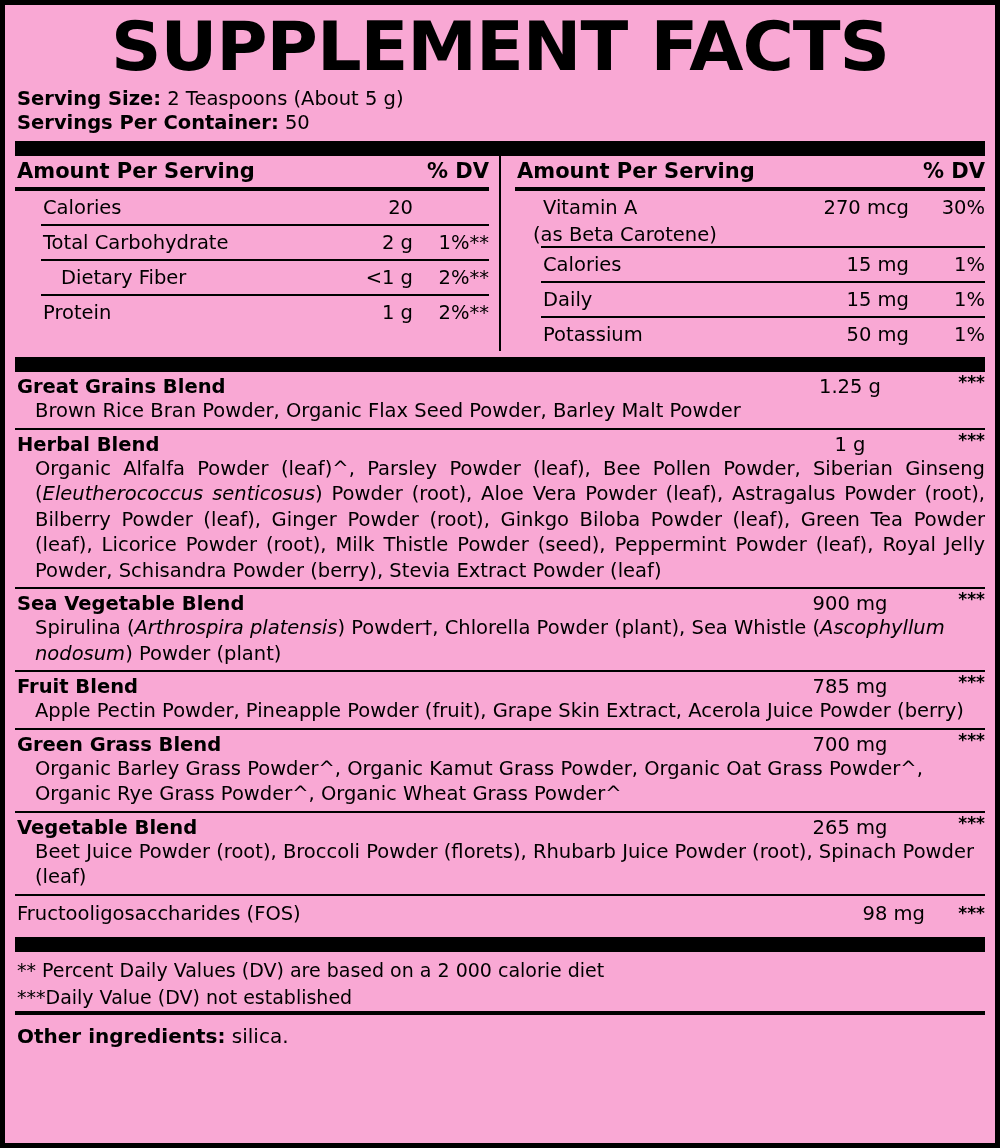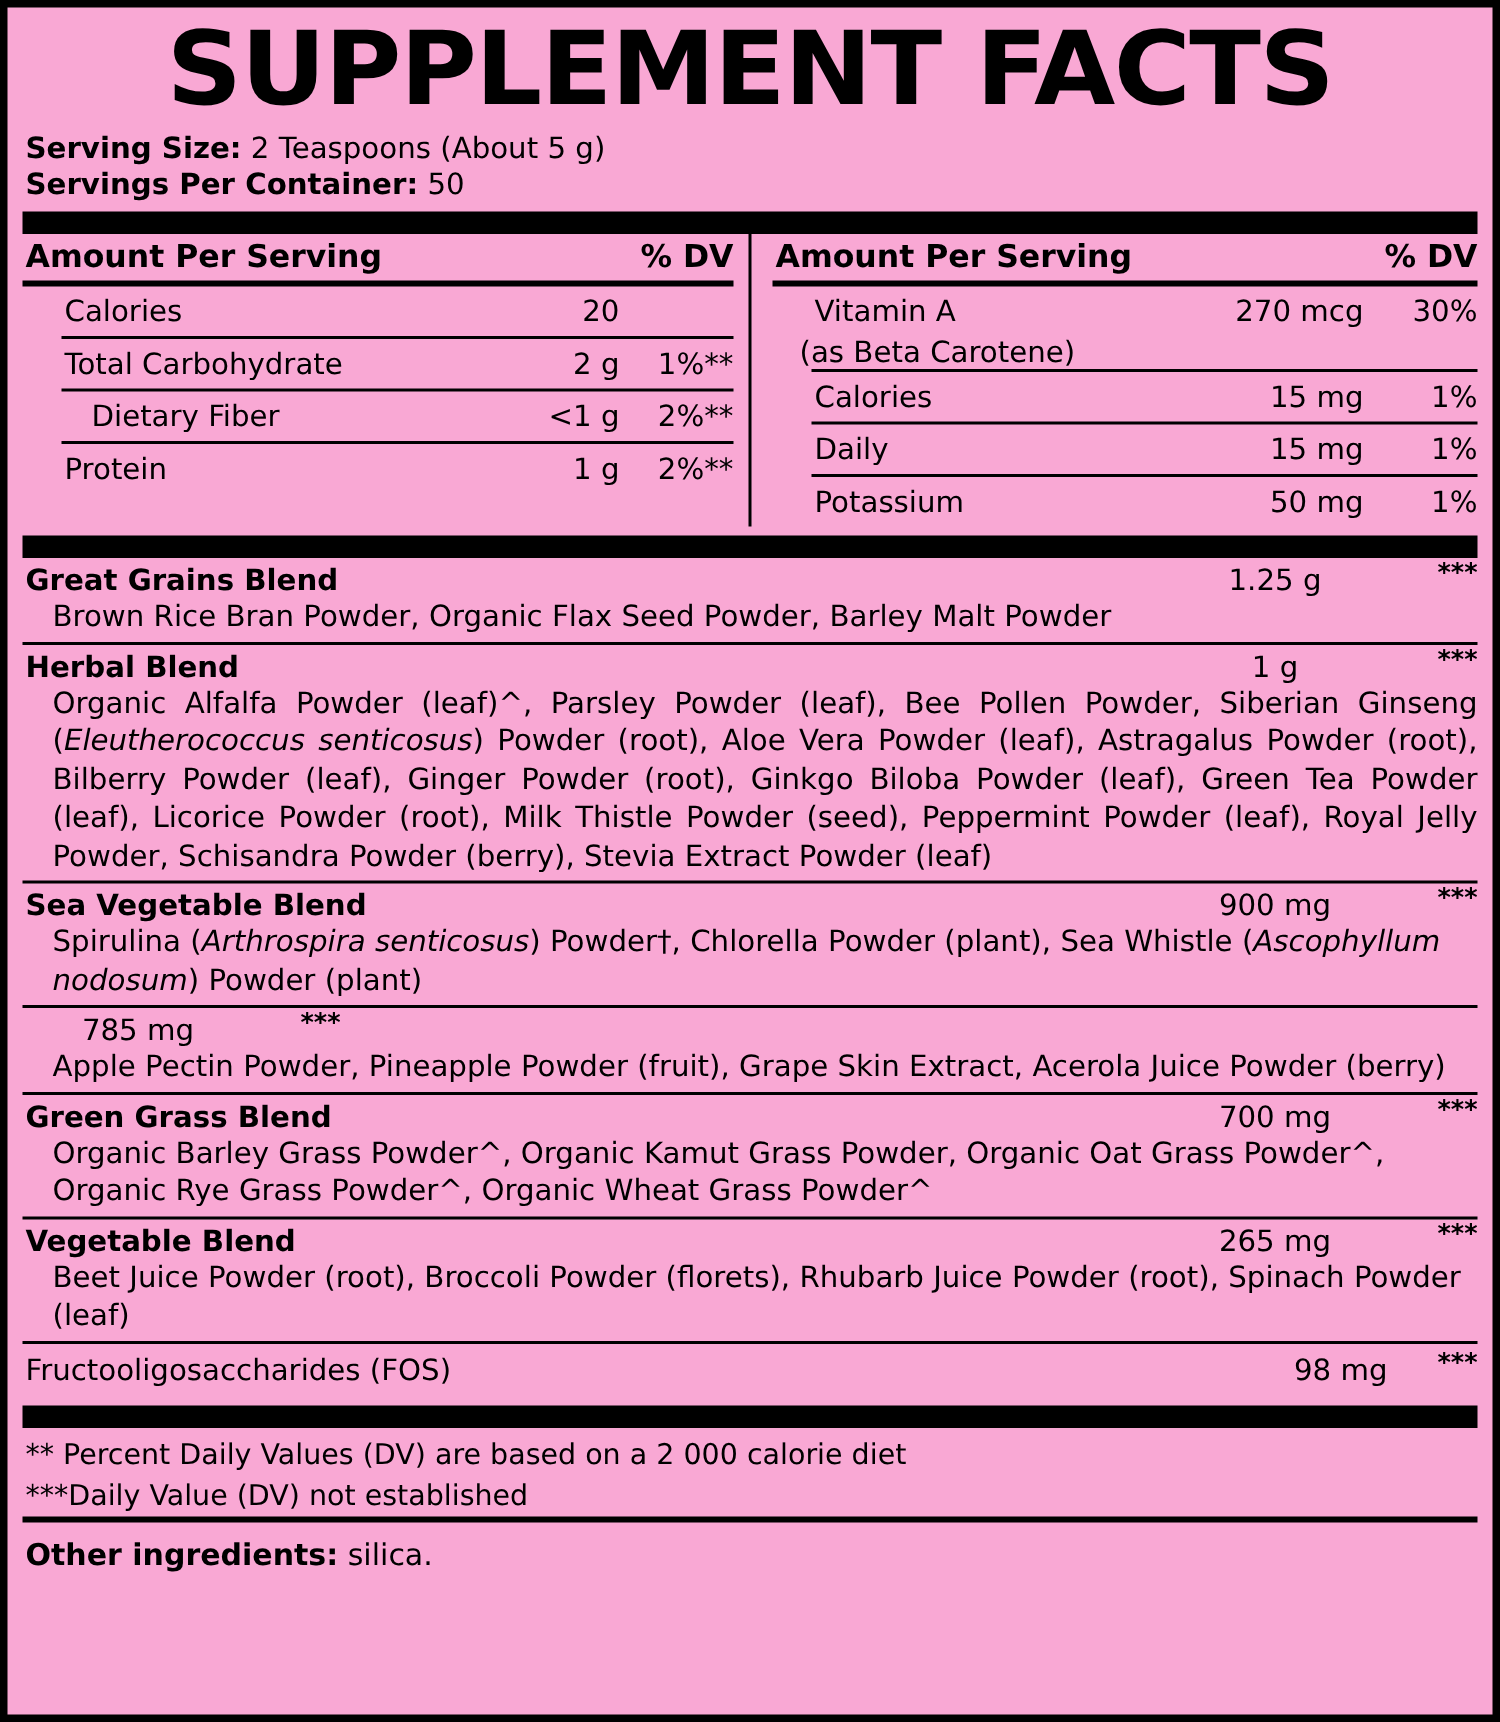--- a/index.html
+++ b/index.html
@@ -126,21 +126,21 @@
     line-height: 25.5px;
     padding-left: 18px;
     text-align: justify;
     text-justify: inter-word;
   }
   .blend-body.nojust { text-align: left; }
   .blend-body i { font-style: italic; }
   .single-row {
     border-top: 2px solid #000;
     display: flex;
-    align-items: flex-start;
+    align-items: center;
     font-size: 19.5px;
     line-height: 23px;
     padding: 6px 0 6px 2px;
   }
   .single-row .sname { flex: 1 1 auto; }
   .single-row .samt { width: 150px; text-align: right; }
   .single-row .sstar { width: 60px; text-align: right; font-size: 17px; line-height: 14px; font-weight: bold; }
 
   .footnotes {
     font-size: 19px;
@@ -256,25 +256,26 @@
       </div>
       <div class="blend-body">Organic Alfalfa Powder (leaf)^, Parsley Powder (leaf), Bee Pollen Powder, Siberian Ginseng (<i>Eleutherococcus senticosus</i>) Powder (root), Aloe Vera Powder (leaf), Astragalus Powder (root), Bilberry Powder (leaf), Ginger Powder (root), Ginkgo Biloba Powder (leaf), Green Tea Powder (leaf), Licorice Powder (root), Milk Thistle Powder (seed), Peppermint Powder (leaf), Royal Jelly Powder, Schisandra Powder (berry), Stevia Extract Powder (leaf)</div>
     </div>
 
     <div class="blend">
       <div class="blend-head">
         <span class="bname">Sea Vegetable Blend</span>
         <span class="bamt">900 mg</span>
         <span class="bstar">***</span>
       </div>
-      <div class="blend-body nojust">Spirulina (<i>Arthrospira senticosus</i>) Powder†, Chlorella Powder (plant), Sea Whistle (<i>Ascophyllum nodosum</i>) Powder (plant)</div>
-    </div>
-
-    <div class="blend">
-      <div class="blend-head">
+      <div class="blend-body nojust">Spirulina (<i>Arthrospira platensis</i>) Powder†, Chlorella Powder (plant), Sea Whistle (<i>Ascophyllum nodosum</i>) Powder (plant)</div>
+    </div>
+
+    <div class="blend">
+      <div class="blend-head">
+        <span class="bname">Fruit Blend</span>
         <span class="bamt">785 mg</span>
         <span class="bstar">***</span>
       </div>
       <div class="blend-body nojust">Apple Pectin Powder, Pineapple Powder (fruit), Grape Skin Extract, Acerola Juice Powder (berry)</div>
     </div>
 
     <div class="blend">
       <div class="blend-head">
         <span class="bname">Green Grass Blend</span>
         <span class="bamt">700 mg</span>

